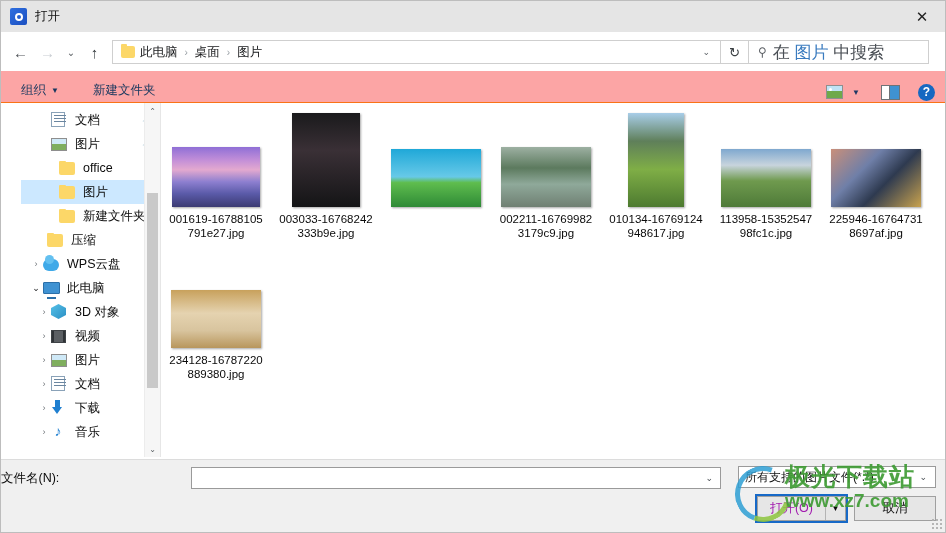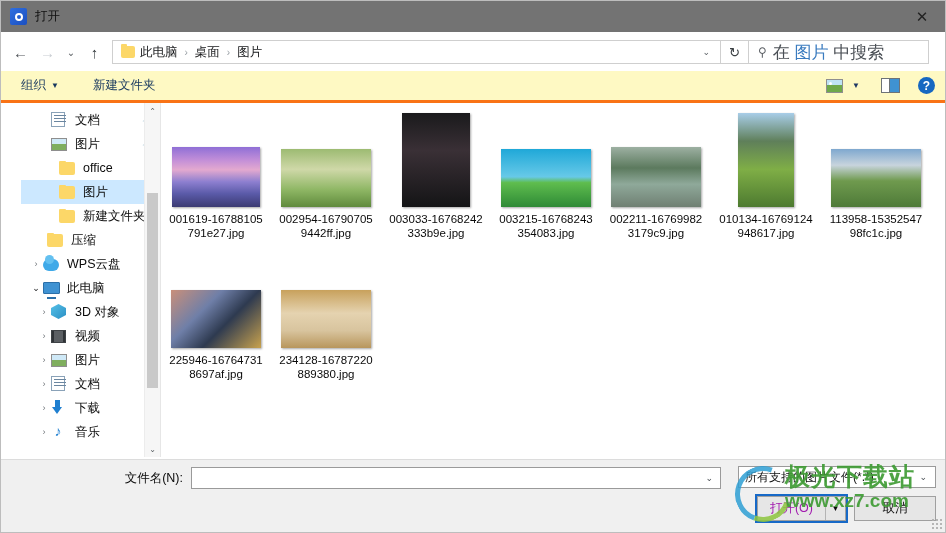--- a/index.html
+++ b/index.html
@@ -5,21 +5,21 @@
   html,body{margin:0;padding:0;}
   body{
     width:946px;height:533px;overflow:hidden;
     font-family:"Liberation Sans","DejaVu Sans",sans-serif;
     font-size:12px;color:#000;background:#fff;
     -webkit-font-smoothing:antialiased;
   }
   #dialog{position:relative;width:946px;height:533px;border:1px solid #bdbdbd;box-sizing:border-box;background:#fff;}
 
   
-  .titlebar{height:31px;display:flex;align-items:center;background:#737373;border-bottom:1px solid #fff;}
+  .titlebar{height:31px;display:flex;align-items:center;background:#e5e5e5;border-bottom:1px solid #fff;}
   .app-icon{width:17px;height:17px;margin-left:9px;border-radius:2px;
     background:linear-gradient(135deg,#2f6fe0,#1b4fc0);position:relative;flex:none;}
   .app-icon::after{content:"";position:absolute;left:50%;top:50%;width:8px;height:8px;margin:-4px 0 0 -4px;
     border-radius:50%;border:2px solid #fff;box-sizing:border-box;}
   .title-text{margin-left:8px;font-size:12.5px;color:#111;}
   .win-close{position:absolute;right:0;top:0;width:46px;height:30px;display:flex;align-items:center;justify-content:center;
     font-size:15px;color:#222;line-height:1;cursor:default;}
 
   
   .navbar{height:38px;display:flex;align-items:center;padding:0 8px 0 6px;box-sizing:border-box;background:#fff;}
@@ -37,22 +37,22 @@
   .addr-caret{margin-left:auto;padding:0 10px;font-size:9px;color:#5a5f64;}
   .refresh{width:28px;height:24px;border:1px solid #cfcfcf;border-left:none;background:#fff;
     display:flex;align-items:center;justify-content:center;font-size:13px;color:#3b4044;box-sizing:border-box;}
   .searchbox{width:180px;height:24px;border:1px solid #cfcfcf;border-left:none;background:#fff;
     display:flex;align-items:center;box-sizing:border-box;margin-right:8px;}
   .search-icon{margin:0 6px 0 9px;font-size:12px;color:#5f6368;transform:scaleX(-1);}
   .search-text{font-size:17px;color:#4a4f55;}
   .search-text .hl{color:#3a7bbf;}
 
   
-  .cmdbar{height:32px;display:flex;align-items:center;padding:0 10px 0 14px;box-sizing:border-box;
-    background:#fef9c3;border-bottom:3px solid #f97316;}
+  .cmdbar{height:32px;display:flex;align-items:flex-end;padding:0 10px 0 14px;box-sizing:border-box;
+    background:#fca5a5;border-bottom:1px solid #f97316;}
   .cmd{font-size:12.5px;color:#17375e;padding:3px 6px;white-space:nowrap;}
   .cmd .caret{font-size:8px;color:#17375e;margin-left:5px;position:relative;top:-1px;}
   .cmd.spaced{margin-left:22px;}
   .cmd-right{margin-left:auto;display:flex;align-items:center;gap:4px;}
   .viewicon{width:17px;height:14px;border:1px solid #8f8f8f;box-sizing:border-box;
     background:linear-gradient(#bfe3f5 0 45%,#6fa94a 45% 100%);position:relative;}
   .viewicon::after{content:"";position:absolute;left:2px;top:2px;width:3px;height:3px;border-radius:50%;background:#fff;}
   .caret-btn{width:18px;height:20px;display:flex;align-items:center;justify-content:center;font-size:8px;color:#1f3864;}
   .paneicon{width:19px;height:15px;border:1px solid #6e7377;box-sizing:border-box;display:flex;margin-left:12px;background:#fff;}
   .paneicon i{display:block;height:100%;}
@@ -104,21 +104,21 @@
   .grid{display:flex;flex-wrap:wrap;align-content:flex-start;}
   .cell{width:110px;margin:0 0 12px 0;display:flex;flex-direction:column;align-items:center;}
   .thumbwrap{height:96px;display:flex;align-items:flex-end;justify-content:center;}
   .thumb{box-shadow:1px 1px 2px rgba(0,0,0,.35);background-size:cover;background-position:center;}
   .fname{margin-top:5px;width:98px;text-align:center;font-size:11.5px;line-height:14px;color:#0a0a0a;
     word-break:break-all;}
 
   
   .bottom{position:absolute;left:0;right:0;bottom:0;height:72px;background:#f0f0f0;border-top:1px solid #dcdcdc;}
   .fnrow{position:absolute;left:0;right:0;top:6px;height:24px;display:flex;align-items:center;}
-  .fnlabel{width:190px;text-align:right;padding-right:8px;font-size:12.5px;color:#0a0a0a;box-sizing:border-box;}
+  .fnlabel{width:190px;text-align:left;padding-right:8px;font-size:12.5px;color:#0a0a0a;box-sizing:border-box;}
   .fninput{width:530px;height:22px;border:1px solid #9a9a9a;background:#fff;box-sizing:border-box;display:flex;align-items:center;}
   .fninput input{border:none;outline:none;width:100%;height:100%;font-size:12.5px;padding:0 4px;font-family:inherit;background:transparent;}
   .fncaret{padding:0 7px;font-size:9px;color:#4a4f55;}
   .filter{position:absolute;right:9px;top:6px;width:198px;height:22px;border:1px solid #9a9a9a;background:#fff;
     display:flex;align-items:center;box-sizing:border-box;}
   .filter .ftext{font-size:12px;color:#121212;padding-left:6px;white-space:nowrap;}
   .filter .fcaret{margin-left:auto;padding:0 8px;font-size:9px;color:#4a4f55;}
   .btnrow{position:absolute;right:9px;top:36px;display:flex;align-items:center;}
   .openbtn{display:flex;align-items:center;height:25px;border:1px solid #a0a0a0;background:#e6e6e6;
     outline:2px solid #1769c7;outline-offset:0px;box-sizing:border-box;}
@@ -300,35 +300,28 @@
     <div class="files">
       <div class="grid" id="file-grid">
           <div class="cell">
             <div class="thumbwrap">
               <div class="thumb" style="width: 88px; height: 60px; background: linear-gradient(rgb(143, 111, 214) 0%, rgb(195, 143, 216) 22%, rgb(227, 169, 207) 38%, rgb(141, 127, 208) 58%, rgb(90, 90, 168) 78%, rgb(59, 58, 114) 100%);"></div>
             </div>
             <div class="fname">001619-16788105791e27.jpg</div>
           </div>
           <div class="cell">
             <div class="thumbwrap">
-              <div class="thumb" style="width: 90px; height: 58px; background: linear-gradient(rgb(157, 187, 114) 0%, rgb(207, 216, 168) 35%, rgb(143, 183, 101) 70%, rgb(95, 138, 60) 100%);"></div>
-            </div>
-            <div class="fname">002954-167907059442ff.jpg</div>
-          </div>
-          <div class="cell">
-            <div class="thumbwrap">
               <div class="thumb" style="width: 68px; height: 94px; background: linear-gradient(rgb(26, 26, 28) 0%, rgb(58, 48, 54) 40%, rgb(20, 20, 22) 100%);"></div>
             </div>
             <div class="fname">003033-16768242333b9e.jpg</div>
           </div>
           <div class="cell">
             <div class="thumbwrap">
               <div class="thumb" style="width: 90px; height: 58px; background: linear-gradient(rgb(31, 168, 216) 0%, rgb(103, 201, 232) 48%, rgb(95, 189, 78) 58%, rgb(46, 138, 54) 100%);"></div>
             </div>
-            <div class="fname">003215-16768243354083.jpg</div>
           </div>
           <div class="cell">
             <div class="thumbwrap">
               <div class="thumb" style="width: 90px; height: 60px; background: linear-gradient(rgb(157, 176, 162) 0%, rgb(92, 122, 94) 35%, rgb(143, 169, 154) 62%, rgb(111, 127, 114) 100%);"></div>
             </div>
             <div class="fname">002211-167699823179c9.jpg</div>
           </div>
           <div class="cell">
             <div class="thumbwrap">
               <div class="thumb" style="width: 56px; height: 94px; background: linear-gradient(rgb(168, 205, 232) 0%, rgb(95, 127, 90) 30%, rgb(127, 174, 70) 60%, rgb(77, 122, 48) 100%);"></div>

